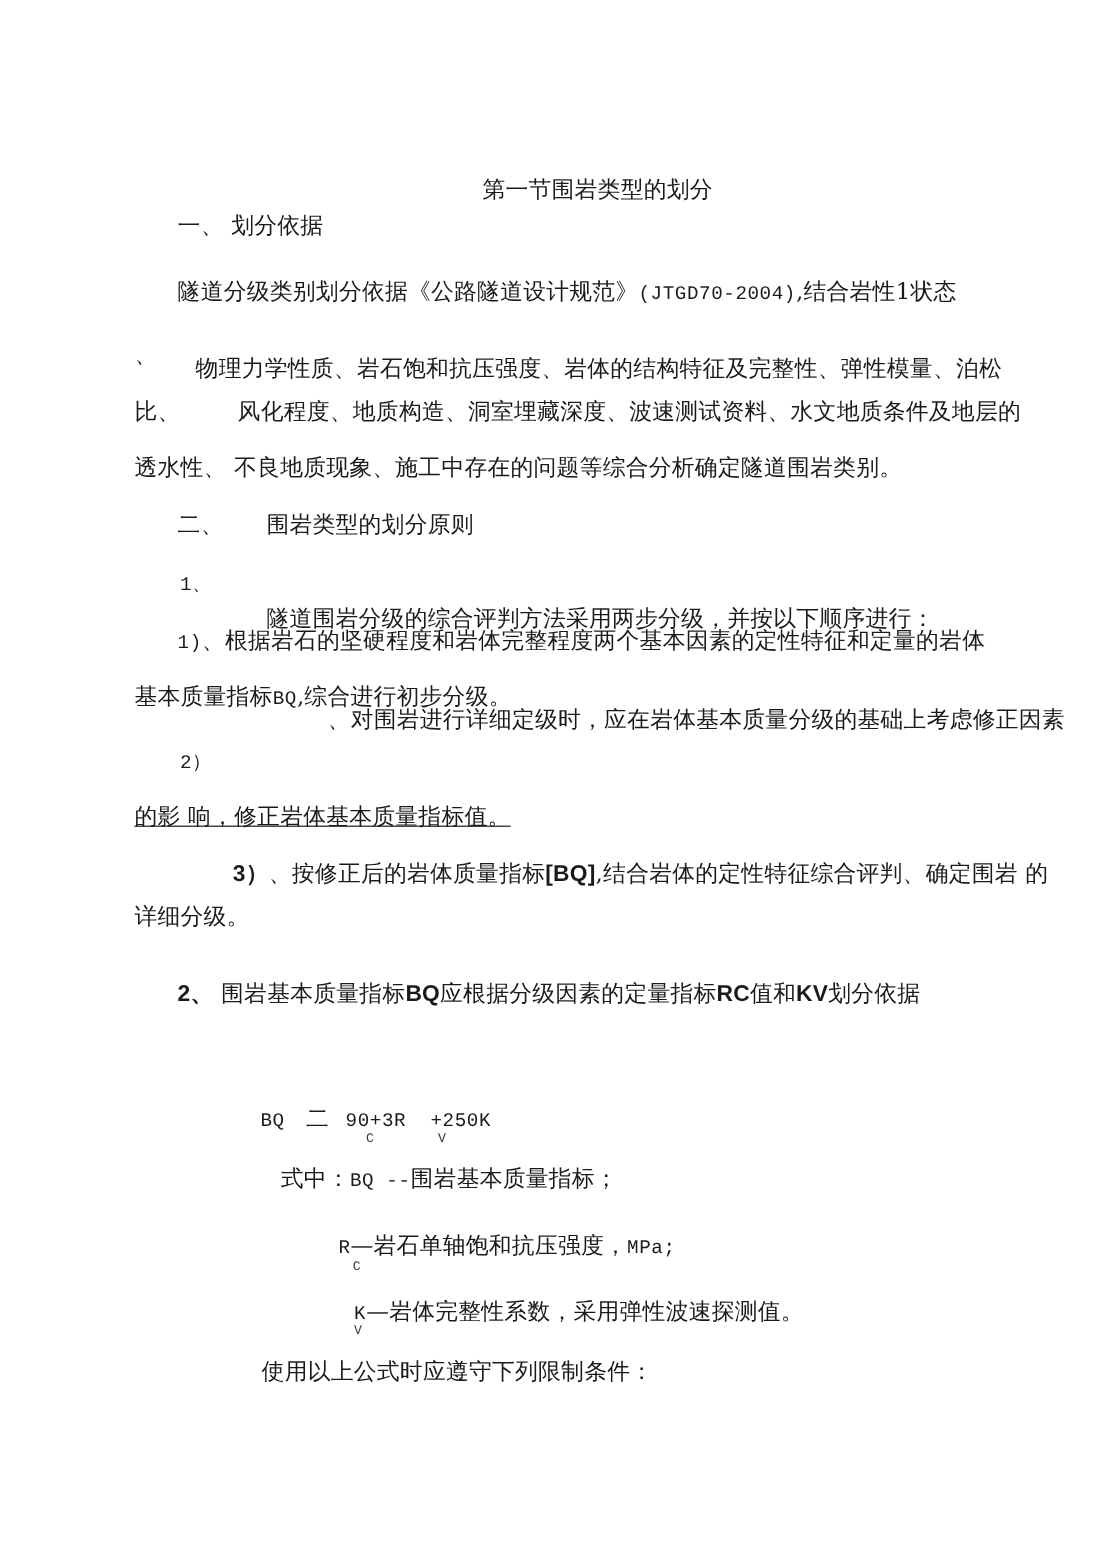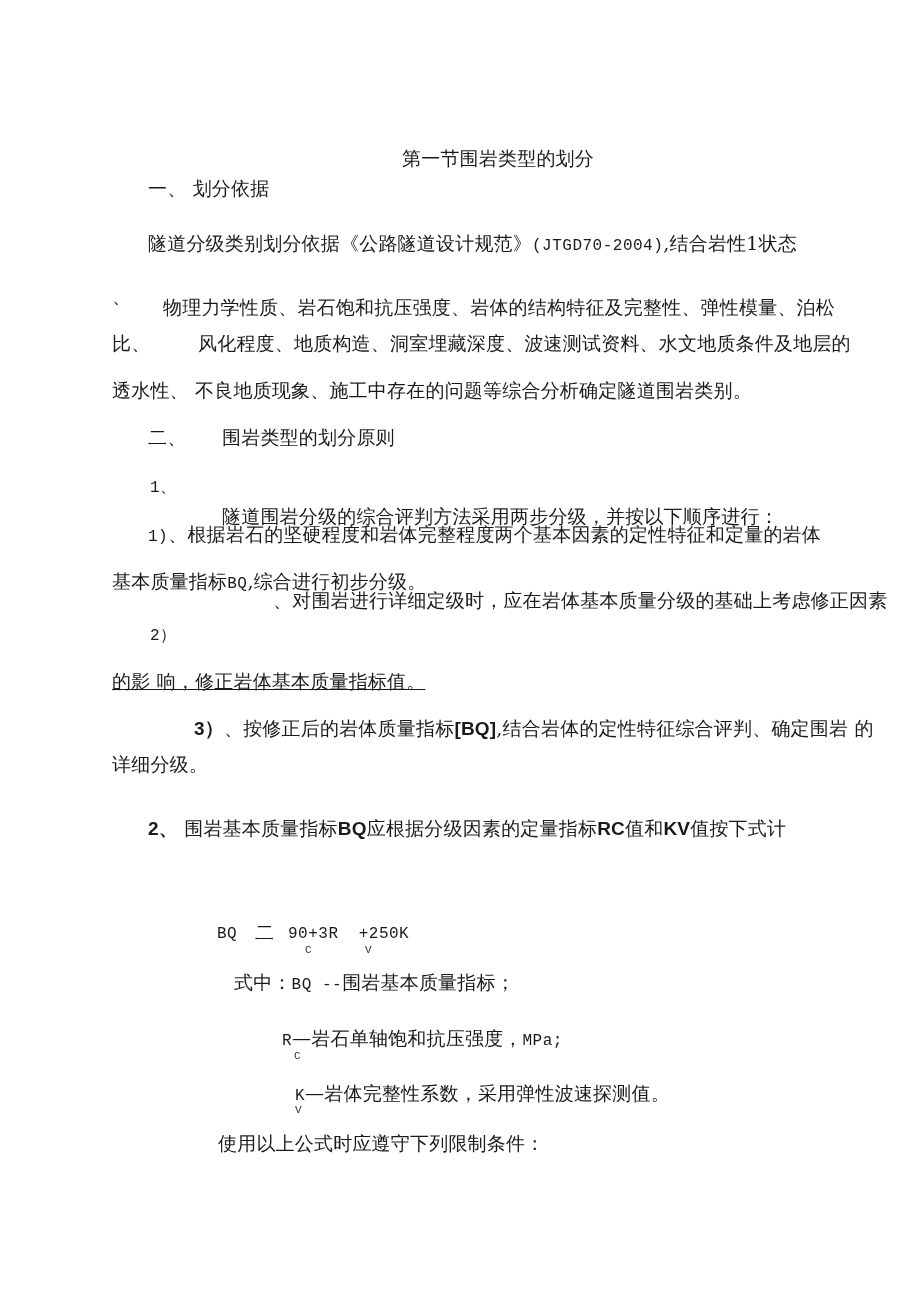--- a/index.html
+++ b/index.html
@@ -51,21 +51,21 @@
 <div class="line" style="left:228px; top:588px;margin-left:45px;">、对围岩进行详细定级时，应在岩体基本质量分级的基础上考虑修正因素</div>
 <div class="line" style="left:112px; top:669px;text-decoration:underline;">的影 响，修正岩体基本质量指标值。</div>
 
 <div class="line" style="left:150px; top:716px;margin-left:44px;">
   <span class="bold">3）</span><span>、按修正后的岩体质量指标</span><span class="bold">[BQ]</span><span>,结合岩体的定性特征综合评判、确定围岩 的</span>
 </div>
 <div class="line" style="left:112px; top:752px;">详细分级。</div>
 
 <div class="line" style="left:148px; top:816px;">
   <span class="bold">2、</span>
-  <span>围岩基本质量指标</span><span class="bold">BQ</span><span>应根据分级因素的定量指标</span><span class="bold">RC</span><span>值和</span><span class="bold">KV</span><span>值按下式计</span>
+  <span>围岩基本质量指标</span><span class="bold">BQ</span><span>应根据分级因素的定量指标</span><span class="bold">RC</span><span>值和</span><span class="bold">KV</span><span>划分依据</span>
 </div>
 
 <div>
   <div class="line mono" style="left:217px; top:922px;">BQ</div>
   <div class="line" style="left:255px; top:920px;">二</div>
   <div class="line mono" style="left:288px; top:922px; white-space:pre;">90+3R  +250K</div>
   <div class="sub" style="left:305px; top:944px;">C</div>
   <div class="sub" style="left:365px; top:944px;">V</div>
 </div>
 

